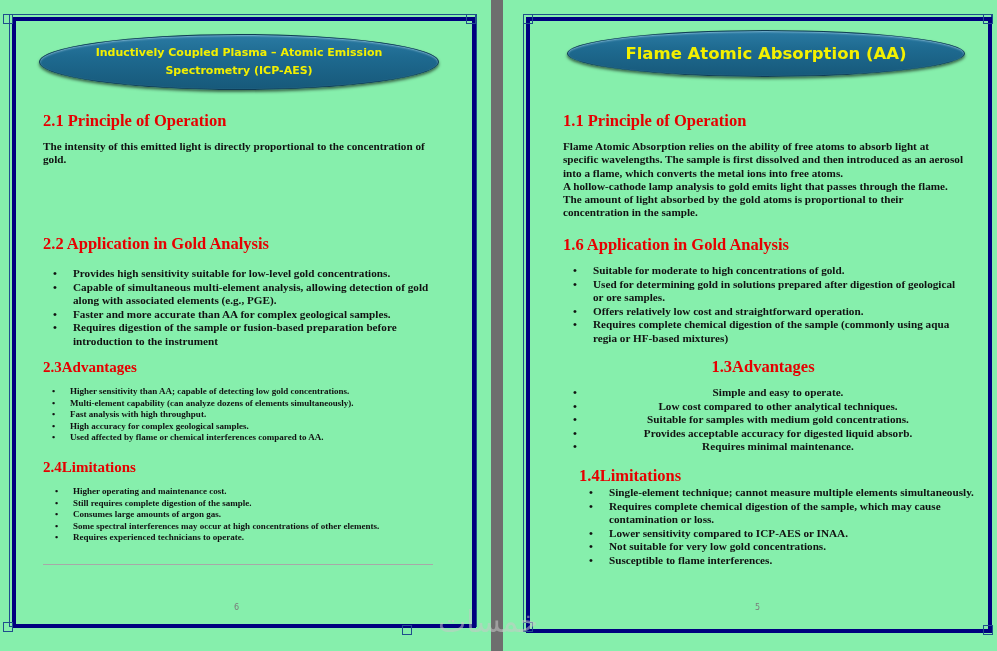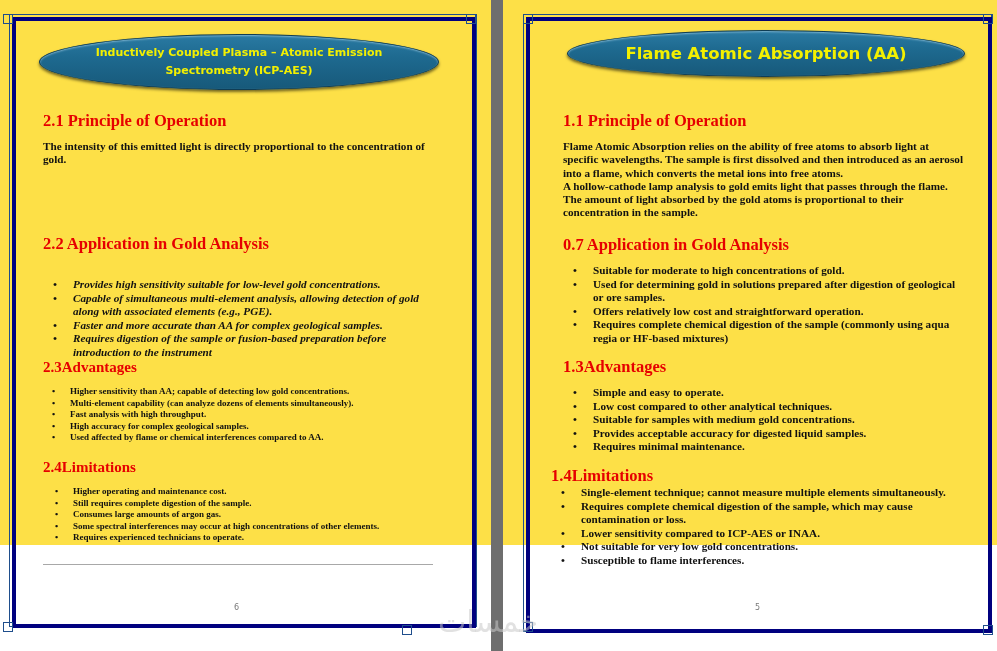--- a/index.html
+++ b/index.html
@@ -2,21 +2,21 @@
 <html><head>
 <meta charset="utf-8">
 <style>
   html, body { margin:0; padding:0; }
   body {
     width:997px; height:651px; position:relative; overflow:hidden;
     background:#ffffff;
     font-family:"Liberation Serif", "DejaVu Serif", serif;
   }
   .page {
-    position:absolute; top:0; height:545px; background:#fde047;
+    position:absolute; top:0; height:651px; background:#86efac;
   }
   #page-left { left:0; width:491px; }
   #page-right { left:503px; width:494px; }
   .separator {
     position:absolute; left:491px; top:0; width:12px; height:651px;
     background:#6e6e6e;
   }
   .frame-outer {
     position:absolute; border:1px solid #1f4e8c;
   }
@@ -83,21 +83,21 @@
   </div>
 
   <div class="content" style="left:43px; top:111px; width:400px;">
     <h2>2.1 Principle of Operation</h2>
     <div style="height:9px;"></div>
     <p class="body">The intensity of this emitted light is directly proportional to the concentration of gold.</p>
   </div>
 
   <div class="content" style="left:43px; top:234px; width:400px;">
     <h2>2.2 Application in Gold Analysis</h2>
-    <ul class="big" style="margin-top:24px; padding-left:30px;font-style:italic;">
+    <ul class="big" style="margin-top:13px; padding-left:30px;">
       <li>Provides high sensitivity suitable for low-level gold concentrations.</li>
       <li>Capable of simultaneous multi-element analysis, allowing detection of gold along with associated elements (e.g., PGE).</li>
       <li>Faster and more accurate than AA for complex geological samples.</li>
       <li>Requires digestion of the sample or fusion-based preparation before introduction to the instrument</li>
     </ul>
   </div>
 
   <div class="content" style="left:43px; top:357px; width:400px;">
     <h2 style="font-size:15px;">2.3Advantages</h2>
     <ul class="small" style="margin-top:9px; padding-left:27px;">
@@ -139,41 +139,41 @@
   </div>
 
   <div class="content" style="left:60px; top:111px; width:400px;">
     <h2>1.1 Principle of Operation</h2>
     <div style="height:9px;"></div>
     <p class="body">Flame Atomic Absorption relies on the ability of free atoms to absorb light at specific wavelengths. The sample is first dissolved and then introduced as an aerosol into a flame, which converts the metal ions into free atoms.</p>
     <p class="body">A hollow-cathode lamp analysis to gold emits light that passes through the flame. The amount of light absorbed by the gold atoms is proportional to their concentration in the sample.</p>
   </div>
 
   <div class="content" style="left:60px; top:235px; width:400px;">
-    <h2>0.7 Application in Gold Analysis</h2>
+    <h2>1.6 Application in Gold Analysis</h2>
     <ul class="big" style="margin-top:9px; padding-left:30px;">
       <li>Suitable for moderate to high concentrations of gold.</li>
       <li>Used for determining gold in solutions prepared after digestion of geological or ore samples.</li>
       <li>Offers relatively low cost and straightforward operation.</li>
       <li>Requires complete chemical digestion of the sample (commonly using aqua regia or HF-based mixtures)</li>
     </ul>
   </div>
 
-  <div class="content" style="left:60px; top:357px; width:400px;">
+  <div class="content" style="left:60px; top:357px; width:400px;text-align:center;">
     <h2>1.3Advantages</h2>
     <ul class="big" style="margin-top:9px; padding-left:30px;">
       <li>Simple and easy to operate.</li>
       <li>Low cost compared to other analytical techniques.</li>
       <li>Suitable for samples with medium gold concentrations.</li>
-      <li>Provides acceptable accuracy for digested liquid samples.</li>
+      <li>Provides acceptable accuracy for digested liquid absorb.</li>
       <li>Requires minimal maintenance.</li>
     </ul>
   </div>
 
-  <div class="content" style="left:48px; top:466px; width:400px;">
+  <div class="content" style="left:76px; top:466px; width:400px;">
     <h2>1.4Limitations</h2>
     <ul class="big" style="margin-top:0; padding-left:30px;">
       <li>Single-element technique; cannot measure multiple elements simultaneously.</li>
       <li>Requires complete chemical digestion of the sample, which may cause contamination or loss.</li>
       <li>Lower sensitivity compared to ICP-AES or INAA.</li>
       <li>Not suitable for very low gold concentrations.</li>
       <li>Susceptible to flame interferences.</li>
     </ul>
   </div>
 

